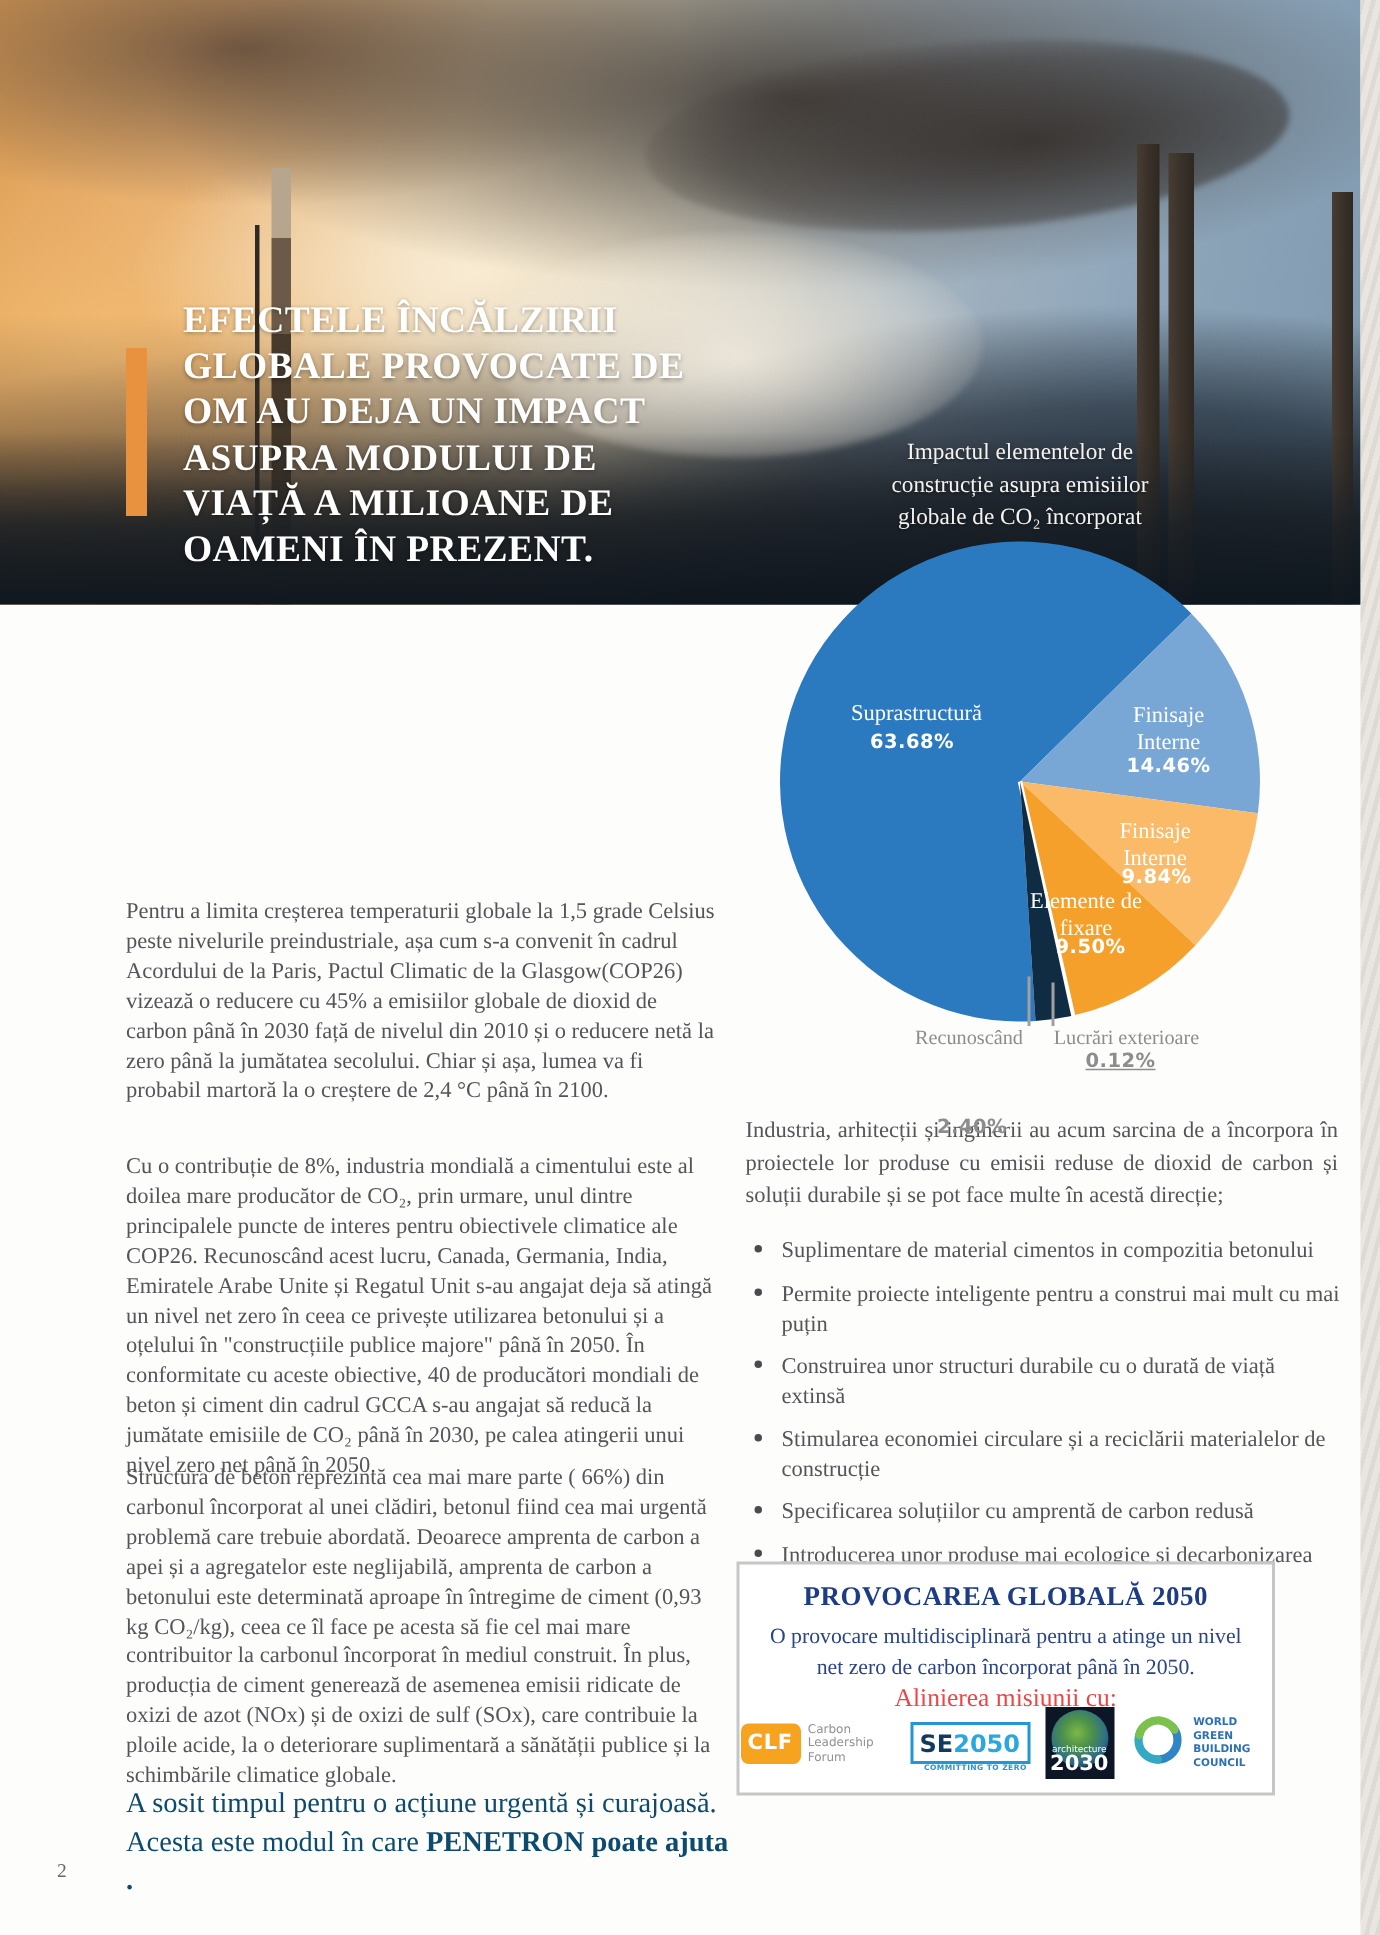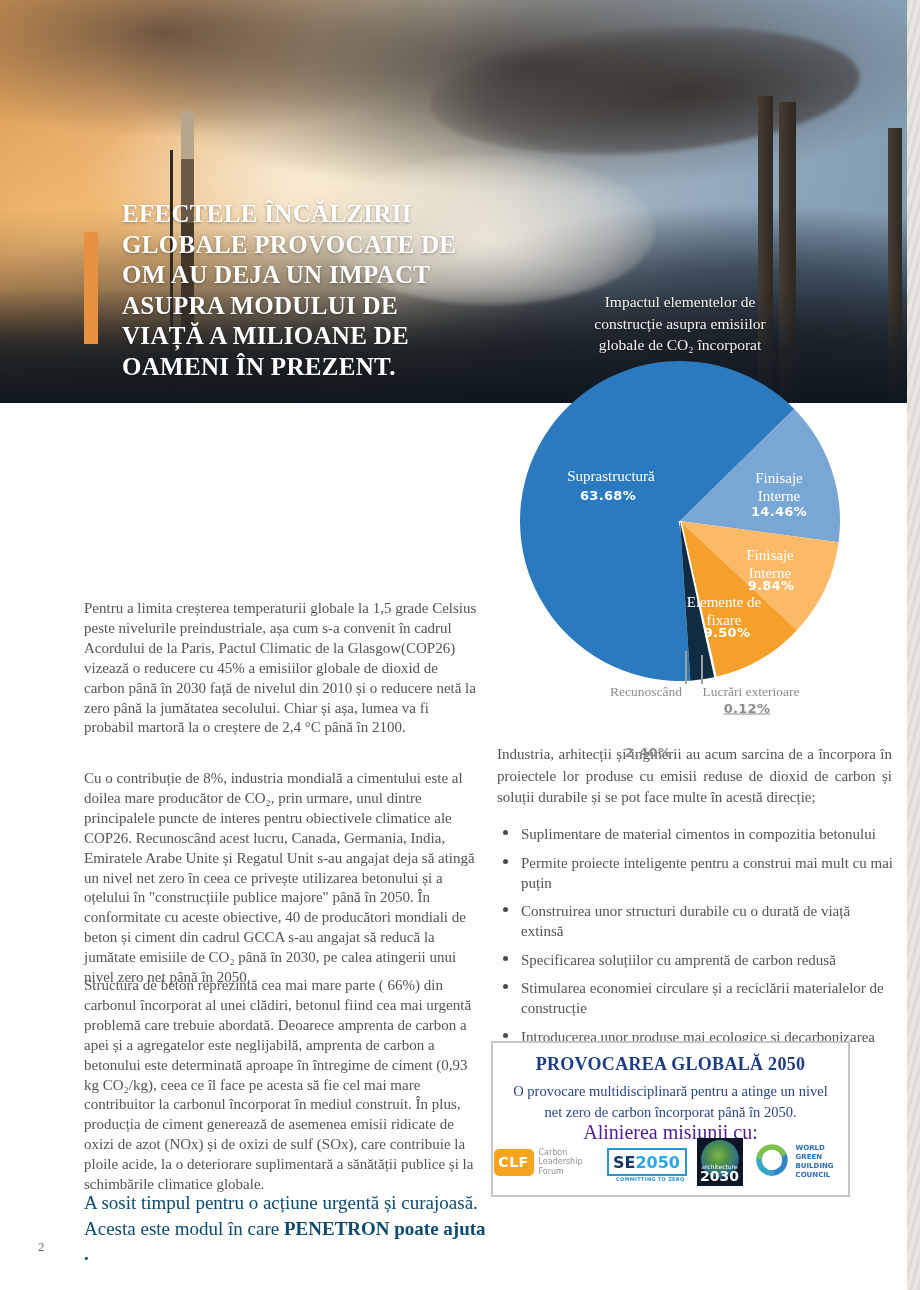--- a/index.html
+++ b/index.html
@@ -67,21 +67,21 @@
   .rc-bullets{position:absolute;left:497px;top:824px;width:398px;margin:0;padding:0;list-style:none;
       color:#545459;font-size:15px;line-height:20px;}
   .rc-bullets li{position:relative;padding-left:24px;margin-bottom:8.5px;}
   .dot{position:absolute;left:6px;top:6px;width:5px;height:5px;border-radius:50%;background:#4a4b4f;}
 
   
   .challenge-box{position:absolute;left:491px;top:1041px;width:359px;height:156px;box-sizing:border-box;
       border:2px solid #c6c6c6;background:#ffffff;}
   .cb-title{margin-top:11px;text-align:center;font-size:18px;font-weight:bold;color:#1d3c85;letter-spacing:0.3px;}
   .cb-desc{margin:6px auto 0;width:326px;text-align:center;font-size:14.5px;line-height:20.5px;color:#2a4486;}
-  .cb-mission{text-align:center;font-size:20px;line-height:20.5px;color:#4c1d95;}
+  .cb-mission{text-align:center;font-size:17px;line-height:20.5px;color:#ef4444;}
   .cb-logos{position:absolute;left:0;right:0;bottom:9px;display:flex;align-items:center;justify-content:center;gap:10px;}
 
   .clf{display:flex;align-items:center;gap:5px;}
   .clf-box{width:40px;height:27px;background:#f6a41f;border-radius:5px;color:#fff;display:flex;align-items:center;
       justify-content:center;font-family:"DejaVu Sans",sans-serif;font-weight:bold;font-size:14px;letter-spacing:0.5px;}
   .clf-name{width:58px;font-family:"DejaVu Sans",sans-serif;font-size:8px;line-height:9.5px;color:#8f9194;}
 
   .se{position:relative;width:80px;height:28px;border:2px solid #2496d3;box-sizing:border-box;background:#fff;
       display:flex;align-items:center;justify-content:center;font-family:"DejaVu Sans",sans-serif;font-weight:bold;font-size:16px;}
   .se-se{color:#123a5e;} .se-year{color:#2aa7df;}
@@ -170,22 +170,22 @@
   <p class="cta" style="margin:0;"><span>A sosit timpul pentru o acțiune urgentă și curajoasă. Acesta este modul în care </span><b>PENETRON poate ajuta .</b></p>
 
   <div class="page-num">2</div>
 
   <p class="rc-intro" style="margin:0;">Industria, arhitecții și inginerii au acum sarcina de a încorpora în proiectele lor produse cu emisii reduse de dioxid de carbon și soluții durabile și se pot face multe în acestă direcție;</p>
 
   <ul class="rc-bullets">
     <li><span class="dot"></span><span>Suplimentare de material cimentos in compozitia betonului</span></li>
     <li><span class="dot"></span><span>Permite proiecte inteligente pentru a construi mai mult cu mai puțin</span></li>
     <li><span class="dot"></span><span>Construirea unor structuri durabile cu o durată de viață extinsă</span></li>
+    <li><span class="dot"></span><span>Stimularea economiei circulare și a reciclării materialelor de construcție</span></li>
     <li><span class="dot"></span><span>Specificarea soluțiilor cu amprentă de carbon redusă</span></li>
-    <li><span class="dot"></span><span>Stimularea economiei circulare și a reciclării materialelor de construcție</span></li>
     <li><span class="dot"></span><span>Introducerea unor produse mai ecologice și decarbonizarea producției</span></li>
   </ul>
 
   <div class="challenge-box">
     <div class="cb-title">PROVOCAREA GLOBALĂ 2050</div>
     <div class="cb-desc">O provocare multidisciplinară pentru a atinge un nivel net zero de carbon încorporat până în 2050.</div>
     <div class="cb-mission">Alinierea misiunii cu:</div>
     <div class="cb-logos">
 
       <div class="clf">

